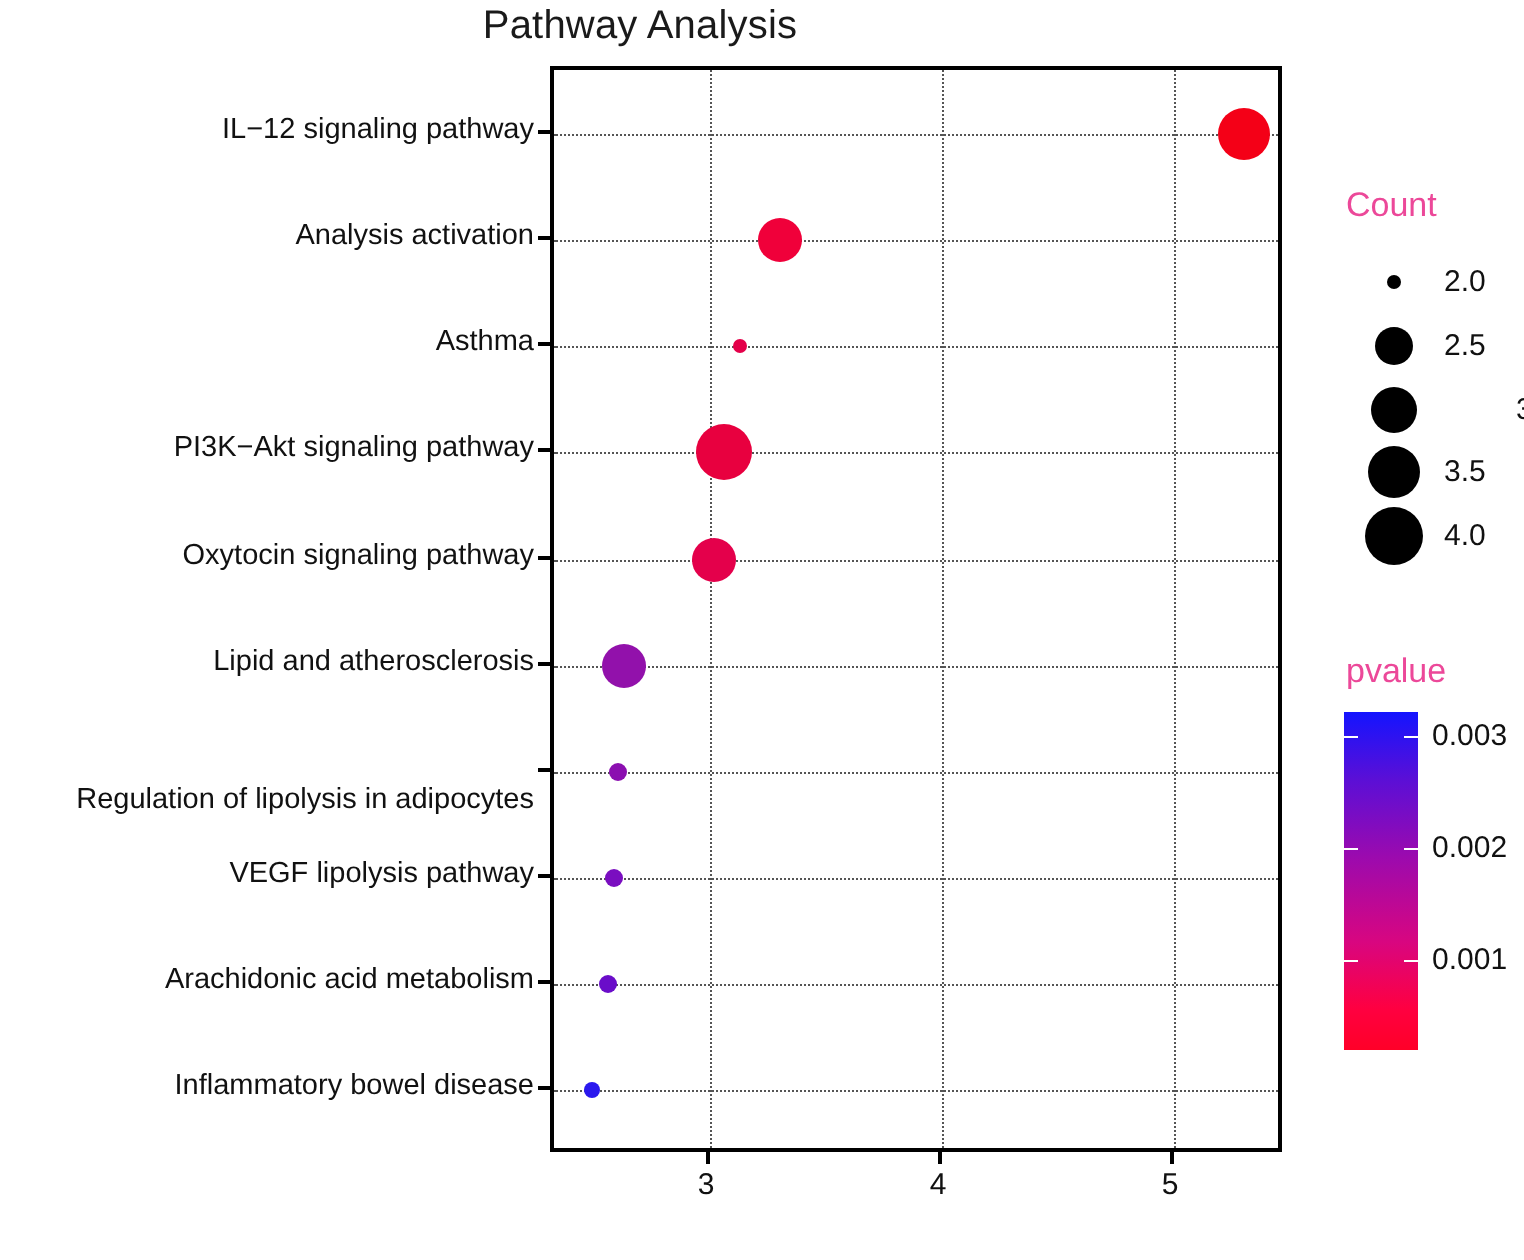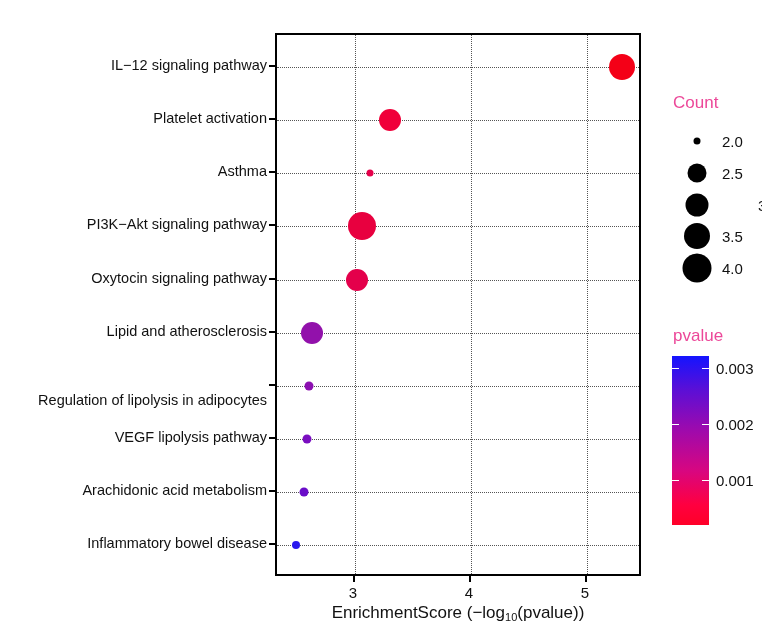--- a/index.html
+++ b/index.html
@@ -123,25 +123,26 @@
     color:#111111;
     transform:translateY(-50%);
     white-space:nowrap;
   }
 </style>
 </head>
 <body>
 
 <div id="root">
 
+  <div class="title">Pathway Analysis</div>
 
   <div id="ylabels">
       <div class="ylab" style="left: 0px; width: 267px; top: 65px;">IL−12 signaling pathway</div>
       <div class="ytick" style="top: 65px;"></div>
-      <div class="ylab" style="left: 0px; width: 267px; top: 118.15px;">Platelet activation</div>
+      <div class="ylab" style="left: 0px; width: 267px; top: 118.15px;">Analysis activation</div>
       <div class="ytick" style="top: 118.15px;"></div>
       <div class="ylab" style="left: 0px; width: 267px; top: 171.3px;">Asthma</div>
       <div class="ytick" style="top: 171.3px;"></div>
       <div class="ylab" style="left: 0px; width: 267px; top: 224.45px;">PI3K−Akt signaling pathway</div>
       <div class="ytick" style="top: 224.45px;"></div>
       <div class="ylab" style="left: 0px; width: 267px; top: 277.6px;">Oxytocin signaling pathway</div>
       <div class="ytick" style="top: 277.6px;"></div>
       <div class="ylab" style="left: 0px; width: 267px; top: 330.75px;">Lipid and atherosclerosis</div>
       <div class="ytick" style="top: 330.75px;"></div>
       <div class="ylab" style="left: 0px; width: 267px; top: 400px;">Regulation of lipolysis in adipocytes</div>
@@ -187,23 +188,20 @@
   </div>
 
   <div id="xticks">
       <div class="xtick" style="left: 353px;"></div>
       <div class="xlab" style="left: 353px;">3</div>
       <div class="xtick" style="left: 469px;"></div>
       <div class="xlab" style="left: 469px;">4</div>
       <div class="xtick" style="left: 585px;"></div>
       <div class="xlab" style="left: 585px;">5</div>
     </div>
-  <div class="xtitle">
-    <span>EnrichmentScore (−log</span><sub>10</sub><span>(pvalue))</span>
-  </div>
 
   <div class="legend-title" style="left:673px;top:93px;">Count</div>
   <div id="size-legend">
       <div class="legend-key" style="left: 697px; top: 141px; width: 7px; height: 7px;"></div>
       <div class="legend-text" style="left: 722px; top: 141px;">2.0</div>
       <div class="legend-key" style="left: 697px; top: 172.8px; width: 19px; height: 19px;"></div>
       <div class="legend-text" style="left: 722px; top: 172.8px;">2.5</div>
       <div class="legend-key" style="left: 697px; top: 204.6px; width: 23px; height: 23px;"></div>
       <div class="legend-text" style="left: 722px; top: 204.6px; margin-left: 36px;">3.0</div>
       <div class="legend-key" style="left: 697px; top: 236.4px; width: 26px; height: 26px;"></div>

